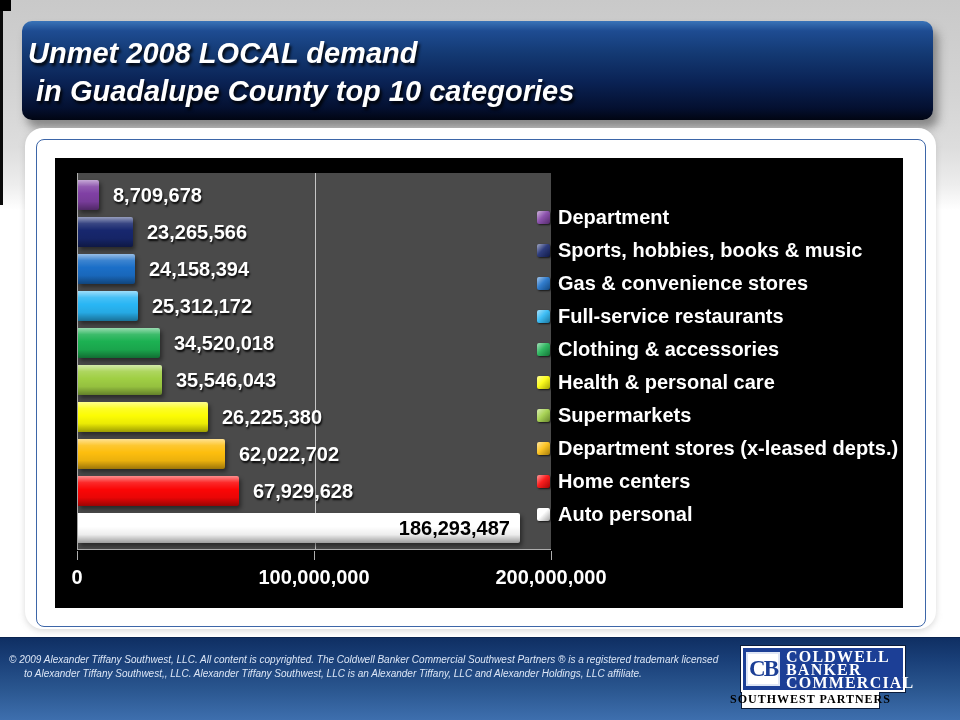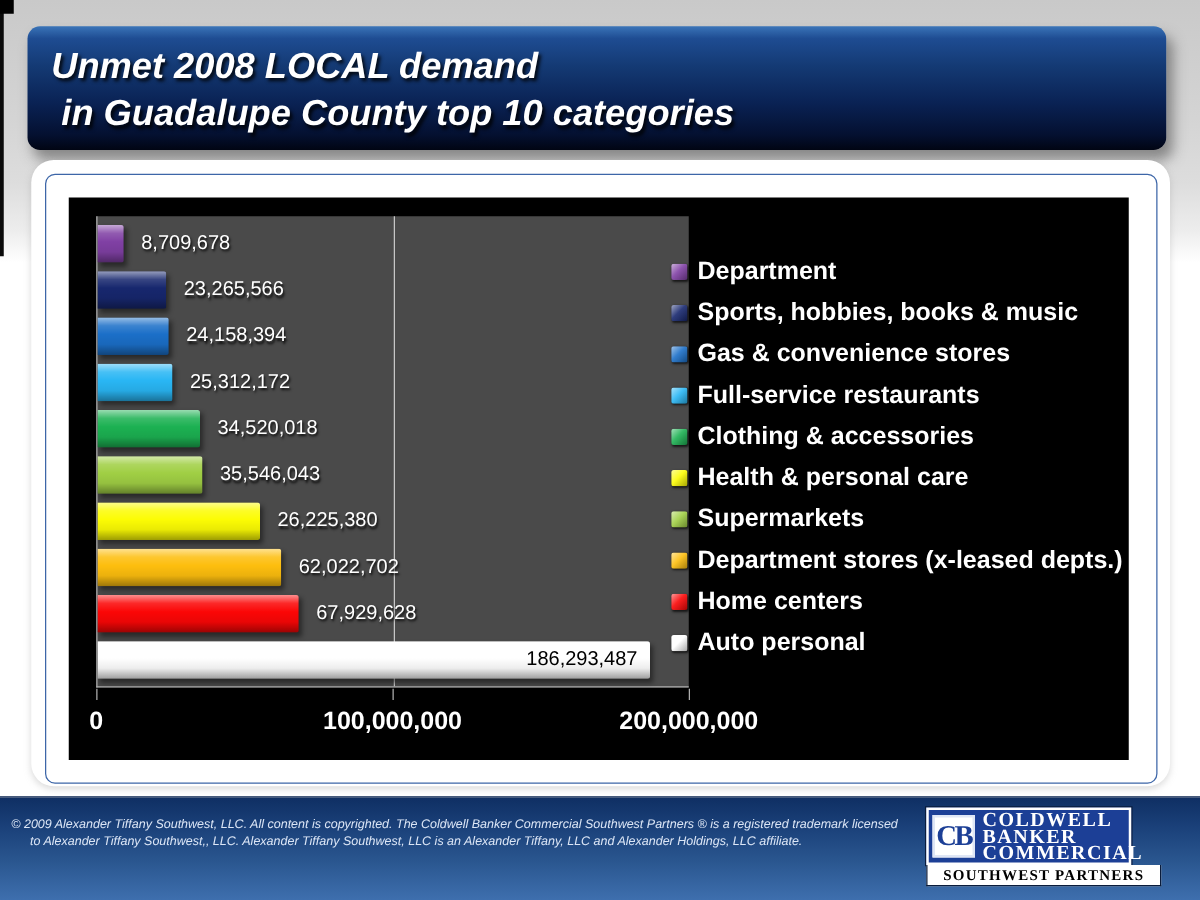--- a/index.html
+++ b/index.html
@@ -12,21 +12,21 @@
   .bg-top { position: absolute; left: 0; top: 0; width: 960px; height: 210px;
     background: linear-gradient(180deg, #c9c9c9 0%, #d4d4d4 45%, #dddddd 70%, #ededed 88%, #ffffff 100%); }
   .corner-black { position: absolute; left: 0; top: 0; width: 11px; height: 11px; background: #000; }
   .left-strip { position: absolute; left: 0; top: 0; width: 3px; height: 205px; background: #0a0a0a; }
 
   
   .header { position: absolute; left: 22px; top: 21px; width: 911px; height: 99px;
     border-radius: 10px;
     background: linear-gradient(180deg, #3a74b8 0%, #1e4c92 10%, #143a74 32%, #0a2254 62%, #041030 88%, #010513 100%);
     box-shadow: 5px 8px 10px rgba(70,70,70,0.55);
-    padding: 13px 10px 0 19px; }
+    padding: 13px 10px 0 6px; }
   .title-line { color: #fff; font-weight: bold; font-style: italic; font-size: 29px; line-height: 38px;
     white-space: pre; text-shadow: 2px 3px 3px rgba(0,0,0,0.85); }
 
   
   .panel { position: absolute; left: 25px; top: 128px; width: 911px; height: 501px;
     background: #ffffff; border-radius: 18px; box-shadow: 0 2px 6px rgba(150,150,150,0.35); }
   .panel-border { position: absolute; left: 36px; top: 139px; width: 890px; height: 488px;
     border: 1px solid #3d66a8; border-radius: 8px; }
 
   
@@ -37,21 +37,21 @@
   .gridline { position: absolute; top: 0; bottom: 0; width: 1px; background: #c6c6c6; }
 
   .bars { position: absolute; left: 0; top: 0; width: 474px; height: 377px;
     display: flex; flex-direction: column; justify-content: space-evenly; }
   .bar-row { position: relative; height: 30px; width: 100%; }
   .bar { position: absolute; left: 0; top: 0; height: 30px; border-radius: 0 2px 2px 0;
     background-image: linear-gradient(180deg, rgba(255,255,255,0.55) 0%, rgba(255,255,255,0.14) 22%,
       rgba(255,255,255,0) 45%, rgba(0,0,0,0.07) 72%, rgba(0,0,0,0.38) 100%);
     box-shadow: 2px 3px 4px rgba(0,0,0,0.45); }
   .bar-label { position: absolute; top: 50%; transform: translateY(-50%);
-    font-size: 16px; font-weight: normal; color: #fff; white-space: nowrap;
+    font-size: 20px; font-weight: bold; color: #fff; white-space: nowrap;
     text-shadow: 1px 2px 2px rgba(0,0,0,0.9); }
   .bar-label.inside { color: #000; text-shadow: none; transform: translate(-100%, -50%); }
 
   .tick { position: absolute; width: 1px; height: 9px; top: 393px; background: #aeaeae; }
   .xlabel { position: absolute; top: 408px; transform: translateX(-50%);
     font-size: 20px; font-weight: bold; color: #fff; white-space: nowrap; }
 
   .legend { position: absolute; left: 482px; top: 49px; height: 317px; width: 366px;
     display: flex; flex-direction: column; justify-content: space-between; }
   .legend-row { display: flex; align-items: center; height: 20px; }
@@ -71,21 +71,21 @@
   .logo { position: absolute; right: 55px; top: 8px; width: 164px; }
   .logo-box { width: 164px; height: 46px; background: #1c3f96; border: 2px solid #ffffff;
     box-shadow: 0 0 0 1px #0a1c3c; display: flex; align-items: center; padding: 3px; }
   .cb-tile { width: 34px; height: 34px; background: #ffffff; border: 2px solid #dfe6f5;
     display: flex; align-items: center; justify-content: center; flex: 0 0 34px; }
   .cb-mark { font-family: "Liberation Serif", serif; font-weight: bold; font-size: 23px;
     color: #1c3f96; letter-spacing: -2px; }
   .brand { margin-left: 6px; }
   .brand-line { font-family: "Liberation Serif", serif; font-weight: bold; font-size: 16px;
     letter-spacing: 1.2px; line-height: 13px; color: #fff; white-space: nowrap; }
-  .subbrand { width: 188px; height: 17px; background: #ffffff; display: flex; align-items: center;
+  .subbrand { width: 139px; height: 17px; background: #ffffff; display: flex; 
     justify-content: center; border: 1px solid #0a1c3c; border-top: none; }
   .subbrand-text { font-family: "Liberation Serif", serif; font-weight: bold; font-size: 12px;
     letter-spacing: 1px; color: #000; white-space: nowrap; }
 </style>
 </head>
 <body>
 
 <div class="slide">
   <div class="bg-top"></div>
   <div class="left-strip"></div>

